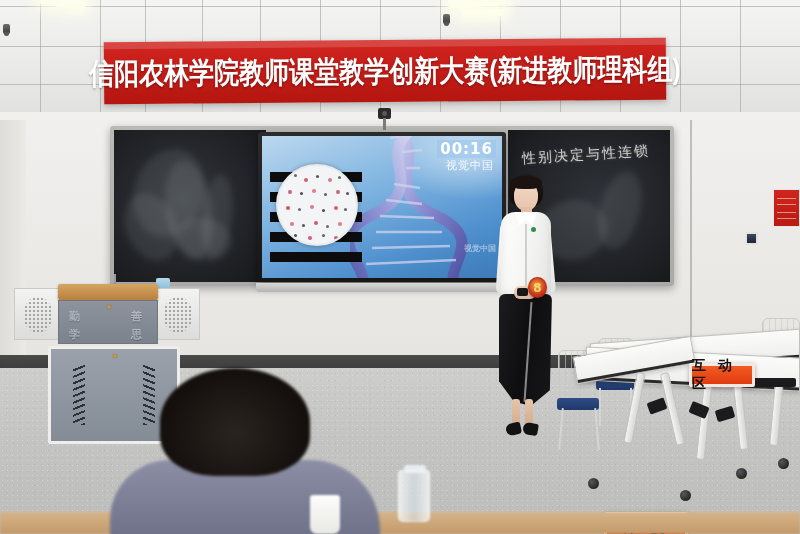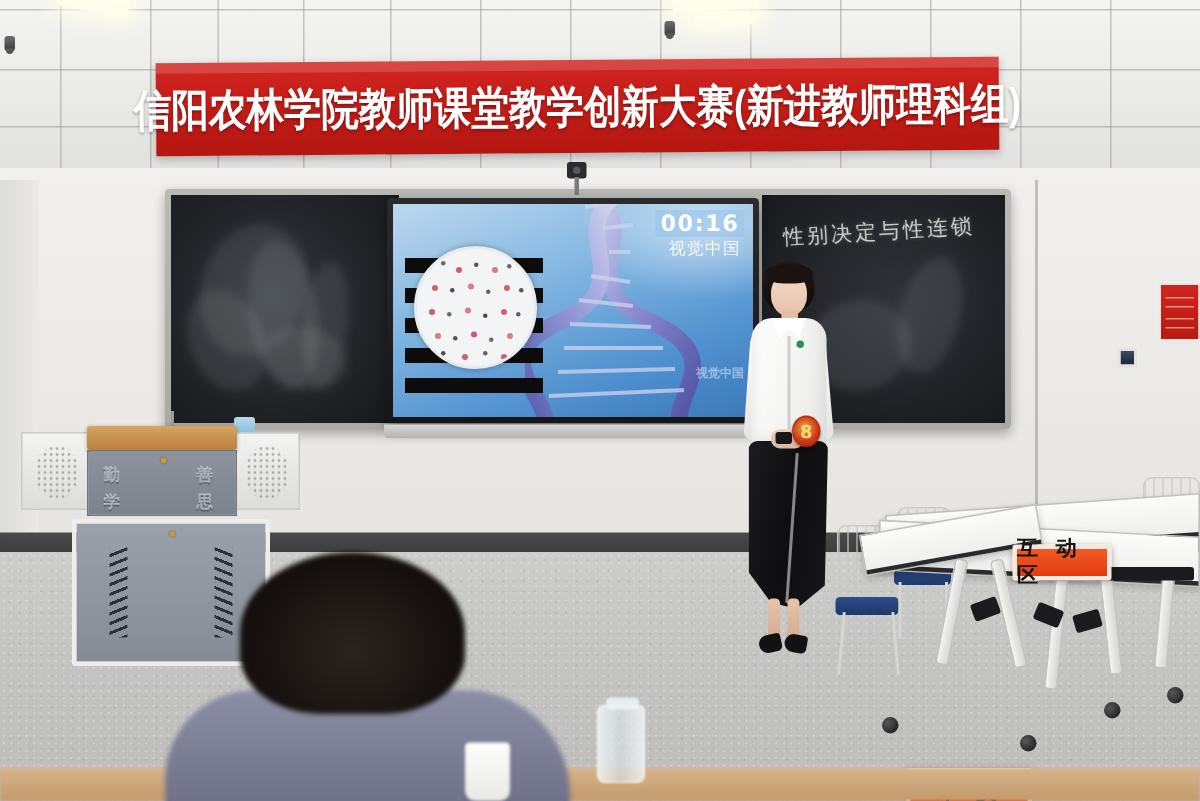--- a/index.html
+++ b/index.html
@@ -671,21 +671,21 @@
   <div class="tleg" style="left:772px;top:380px;width:9px;height:66px;transform:rotate(5deg)"></div>
   <div class="tjoint" style="left:648px;top:400px;width:18px;height:12px;transform:rotate(-20deg)"></div>
   <div class="tjoint" style="left:690px;top:404px;width:18px;height:12px;transform:rotate(22deg)"></div>
   <div class="tjoint" style="left:716px;top:408px;width:18px;height:12px;transform:rotate(-16deg)"></div>
   <div class="tjoint" style="left:692px;top:378px;width:104px;height:9px"></div>
   <div class="caster" style="left:588px;top:478px"></div>
   <div class="caster" style="left:680px;top:490px"></div>
   <div class="caster" style="left:736px;top:468px"></div>
   <div class="caster" style="left:778px;top:458px"></div>
 
-  <div class="sign" style="left:675px;top:363px;width:66px;height:24px">
+  <div class="sign" style="left:689px;top:363px;width:66px;height:24px">
     <span>互 动 区</span>
   </div>
 
   <div class="sign" style="left:604px;top:512px;width:84px;height:30px">
     <span style="font-size:16px">评 委</span>
   </div>
 
   <div class="fg-desk"></div>
   <div class="fg-man">
     <div class="fg-shoulder"></div>

